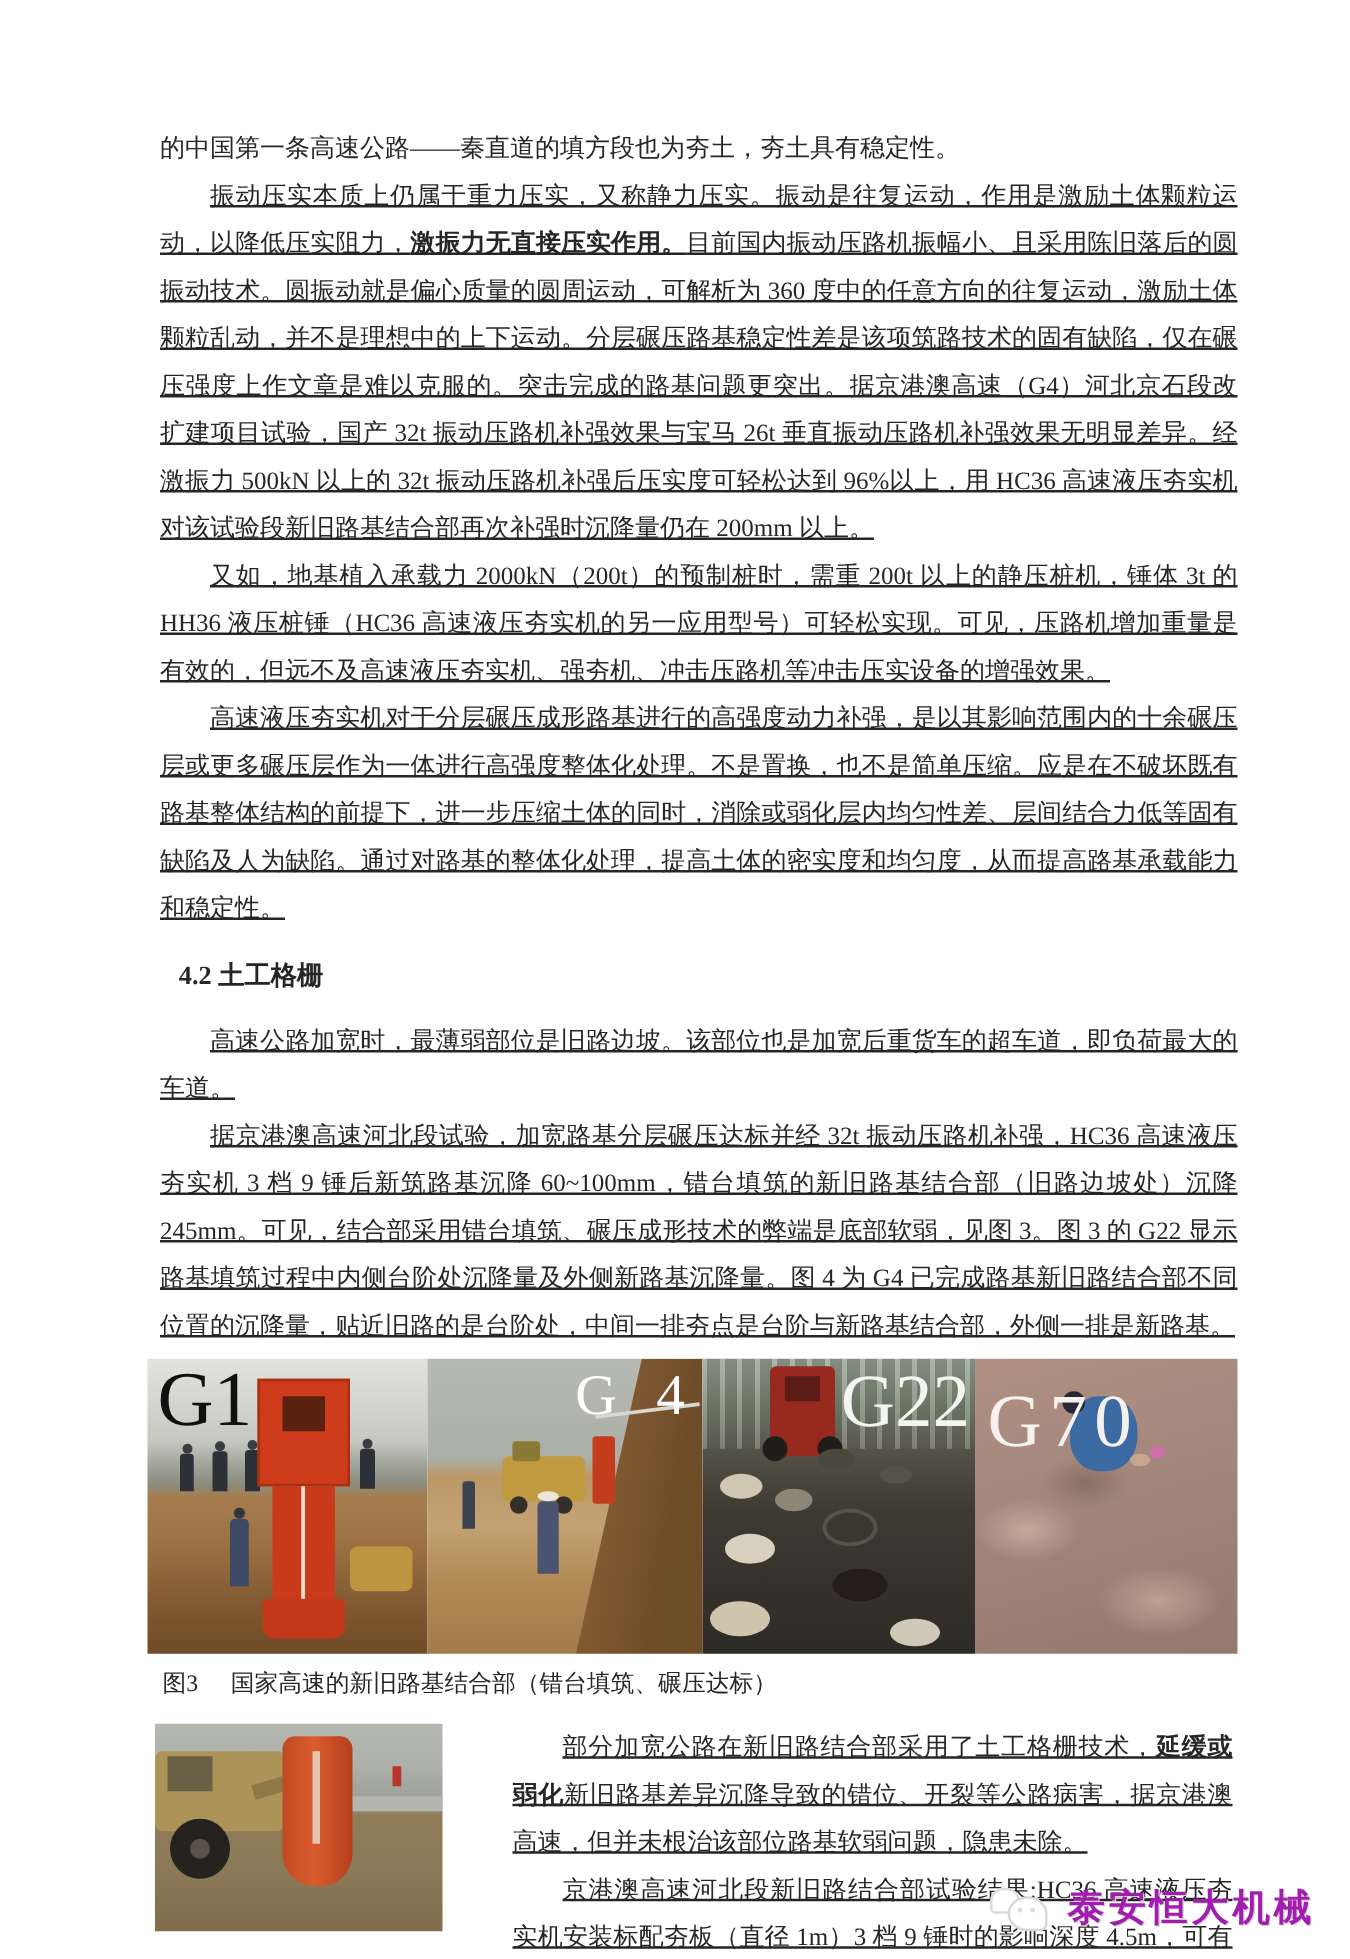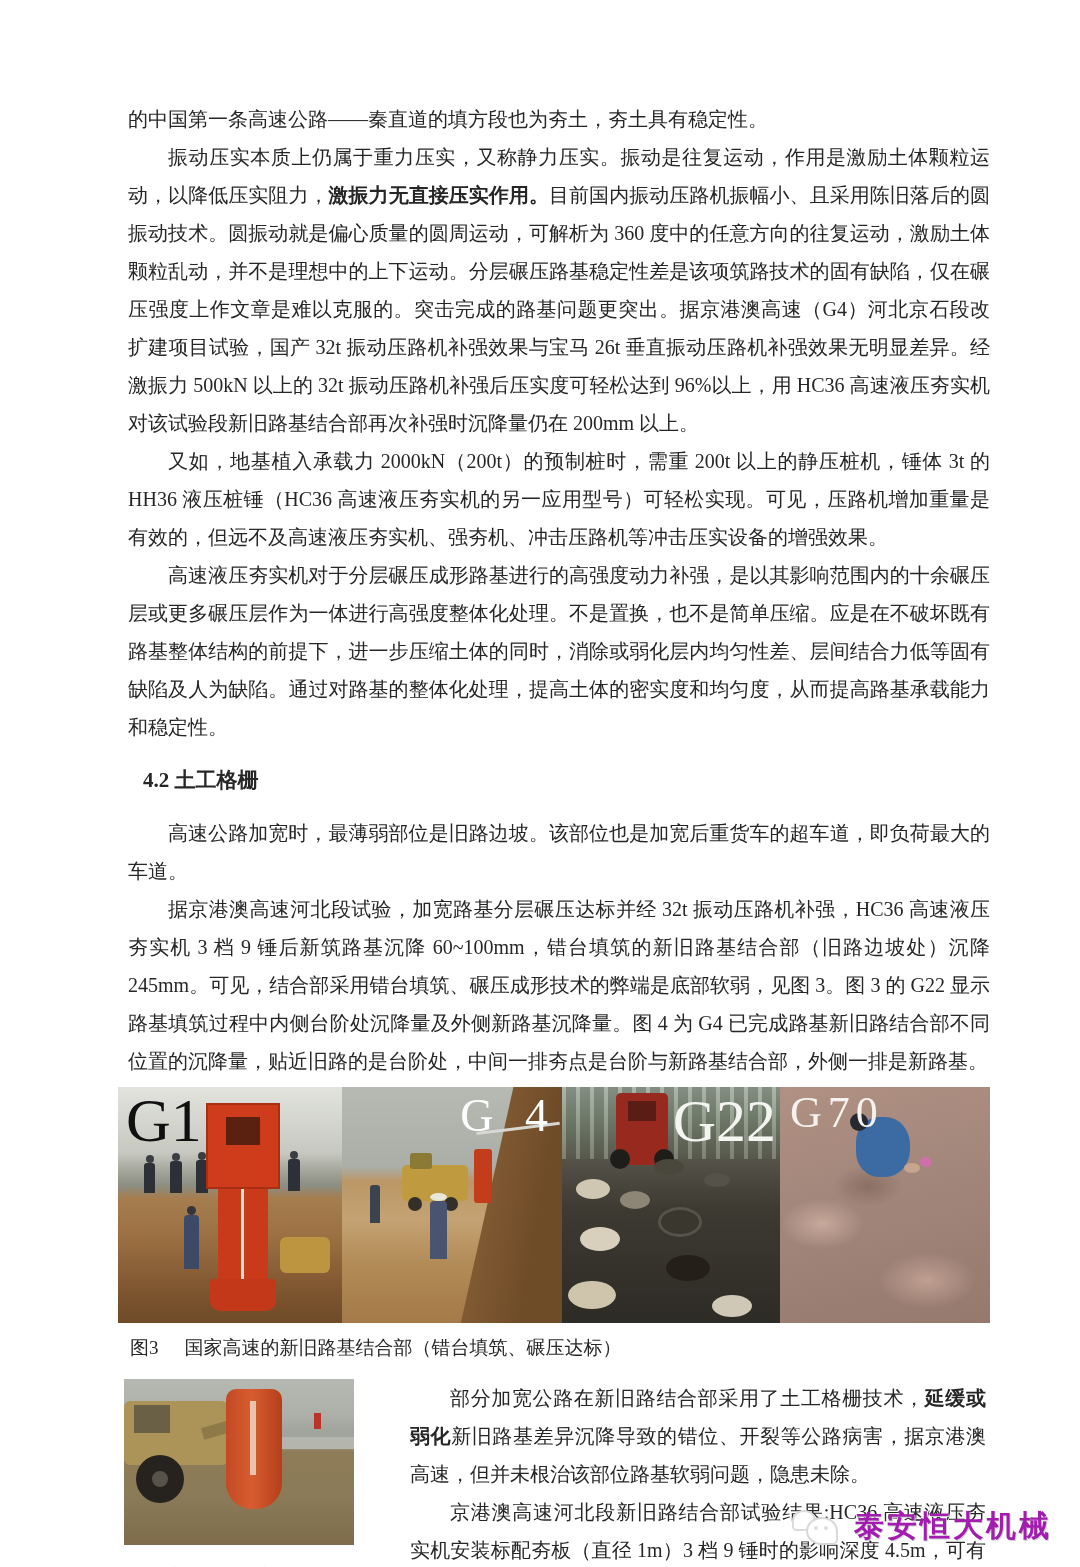--- a/index.html
+++ b/index.html
@@ -3,21 +3,21 @@
 <meta charset="utf-8">
 <style>
   html,body{margin:0;padding:0;background:#ffffff;}
   .page{
     position:relative;width:1080px;height:1567px;background:#ffffff;overflow:hidden;
     font-family:"Liberation Serif","DejaVu Serif",serif;color:#262626;
   }
   .content{position:absolute;left:128px;top:100px;width:862px;}
   p.body{font-size:20px;line-height:38px;text-align:justify;margin:0;}
   p.body b{font-weight:bold;}
-  .indent{text-indent:2em;}
+  .indent{text-indent:2em;text-decoration:underline;}
   h2.section-heading{font-size:21px;font-weight:bold;margin:15px;line-height:38px;}
 
   
   .fig3-strip{display:flex;margin:7px 0 4px -10px;width:872px;height:236px;}
   .photo{position:relative;overflow:hidden;flex-shrink:0;}
   .plabel{position:absolute;font-family:"Liberation Serif","DejaVu Serif",serif;line-height:1;}
 
   .g1{width:224px;height:236px;
       background:linear-gradient(180deg,#e2e3de 0%,#c6c8c0 28%,#a2a499 36%,#8c8e82 42%,#a57d4e 47%,#9c7244 62%,#7e562f 86%,#6f4b28 100%);}
   .fig-person{position:absolute;background:#2d3036;border-radius:3px 3px 0 0;}
@@ -73,21 +73,21 @@
   .g70{width:210px;height:236px;
       background:
         radial-gradient(ellipse 60px 36px at 20% 58%,#c7a99b 0%,rgba(199,169,155,0) 70%),
         radial-gradient(ellipse 70px 40px at 70% 82%,#bfa092 0%,rgba(191,160,146,0) 70%),
         radial-gradient(ellipse 50px 30px at 42% 42%,#8a6f64 0%,rgba(138,111,100,0) 70%),
         linear-gradient(165deg,#b09183 0%,#a1857a 50%,#96796d 100%);}
   .g70 .per70{position:absolute;left:76px;top:30px;width:54px;height:60px;background:#3c6aa3;border-radius:42% 46% 46% 42%;}
   .g70 .per70::before{content:"";position:absolute;top:-4px;left:-6px;width:18px;height:18px;border-radius:50%;background:#262a30;}
   .g70 .per70::after{content:"";position:absolute;right:-10px;bottom:4px;width:16px;height:10px;border-radius:50%;background:#c8a58f;}
   .g70 .pink{position:absolute;left:140px;top:70px;width:12px;height:10px;background:#d06fae;border-radius:50%;}
-  .g70 .plabel{top:4px;left:10px;color:#f4f1ee;font-size:44px;letter-spacing:6px;}
+  .g70 .plabel{top:20px;left:10px;color:#f4f1ee;font-size:60px;letter-spacing:6px;}
 
   
   .caption{font-size:19px;line-height:30px;margin:10px 0 0 2px;text-align:left;}
   .cap-no{margin-right:26px;}
   .fig4cap{font-size:18px;margin:16px 0 0 0;}
   .fig4cap .cap-no{margin-right:14px;}
 
   
   .fig4-row{display:flex;margin:16px 0 0 -4px;}
   .fig4-left{width:230px;flex-shrink:0;}

